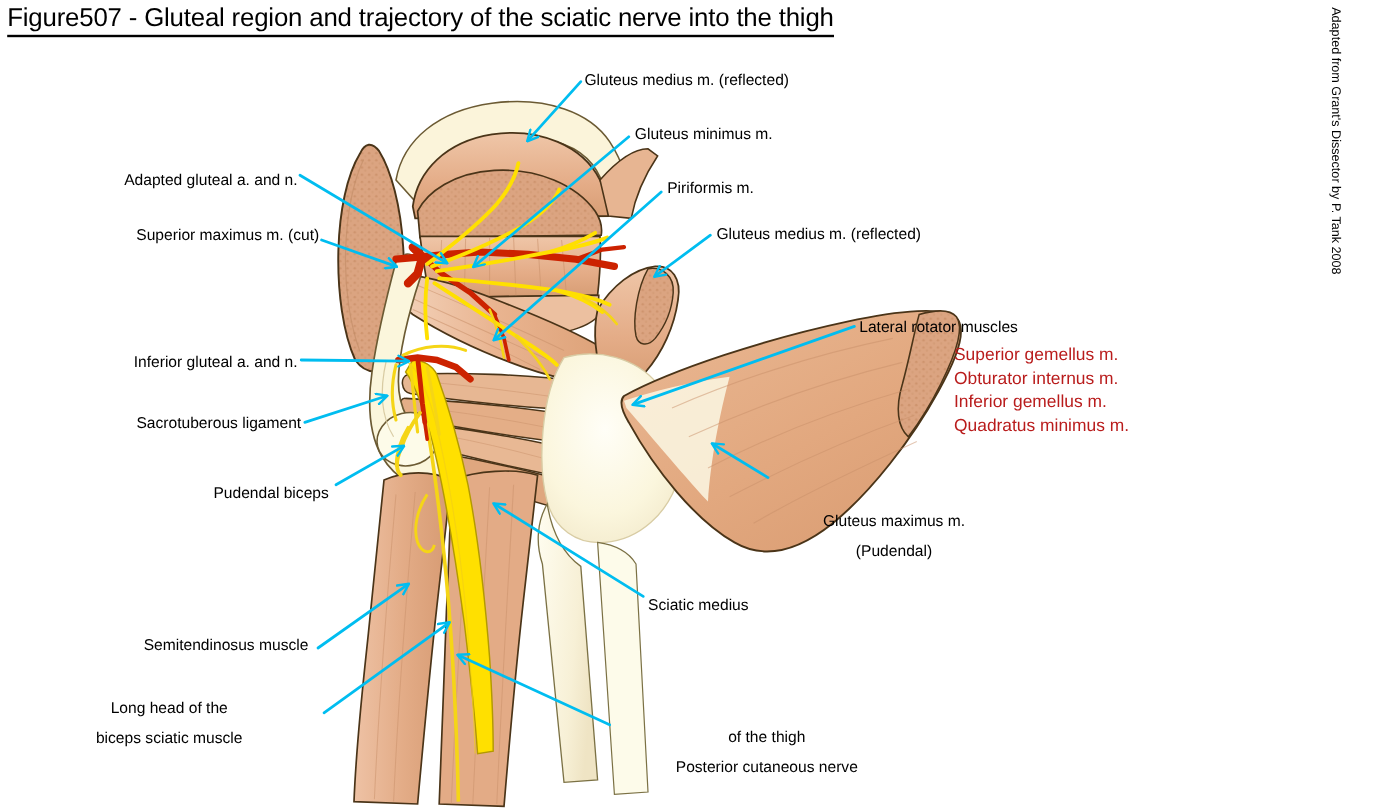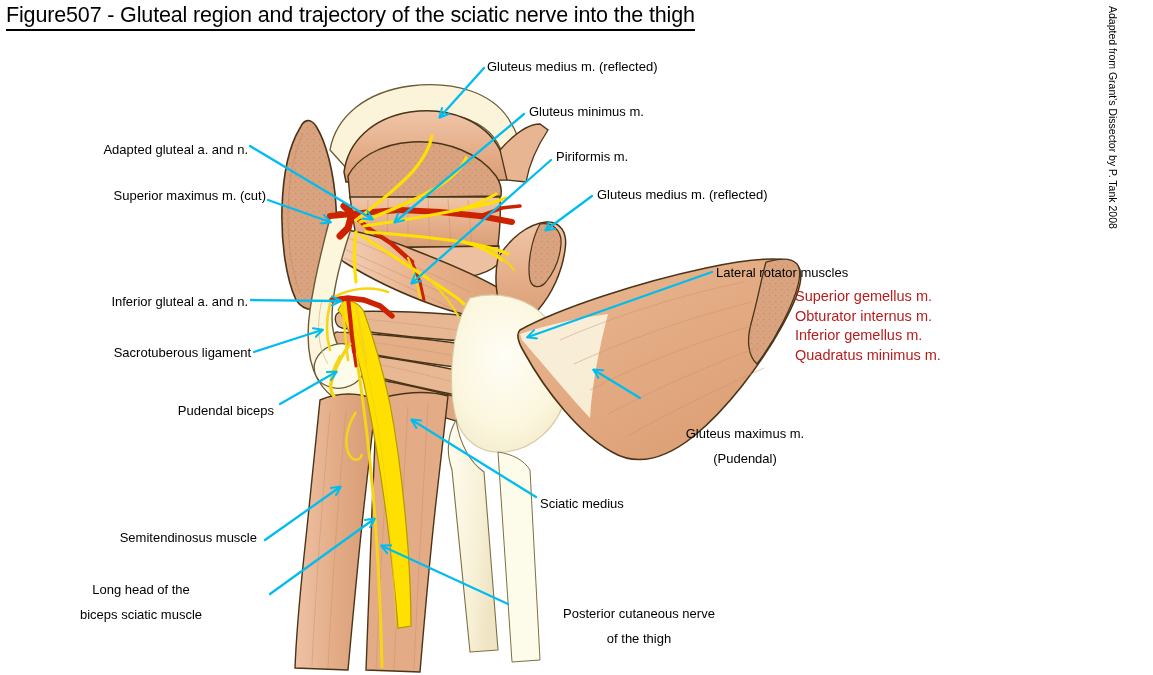--- a/index.html
+++ b/index.html
@@ -368,17 +368,17 @@
   </div>
 
   <div class="lbl two ctr" style="left:645px;top:378px;width:200px;margin-top:43px;">
     <div>Gluteus maximus m.</div>
     <div>(Pudendal)</div>
   </div>
 
   <div class="lbl" style="left:540px;top:492px;">Sciatic medius</div>
 
   <div class="lbl two ctr" style="left:511px;top:601px;width:256px;">
+    <div>of the thigh</div>
     <div>Posterior cutaneous nerve</div>
-    <div>of the thigh</div>
   </div>
 
 </div>
 
 </body></html>

